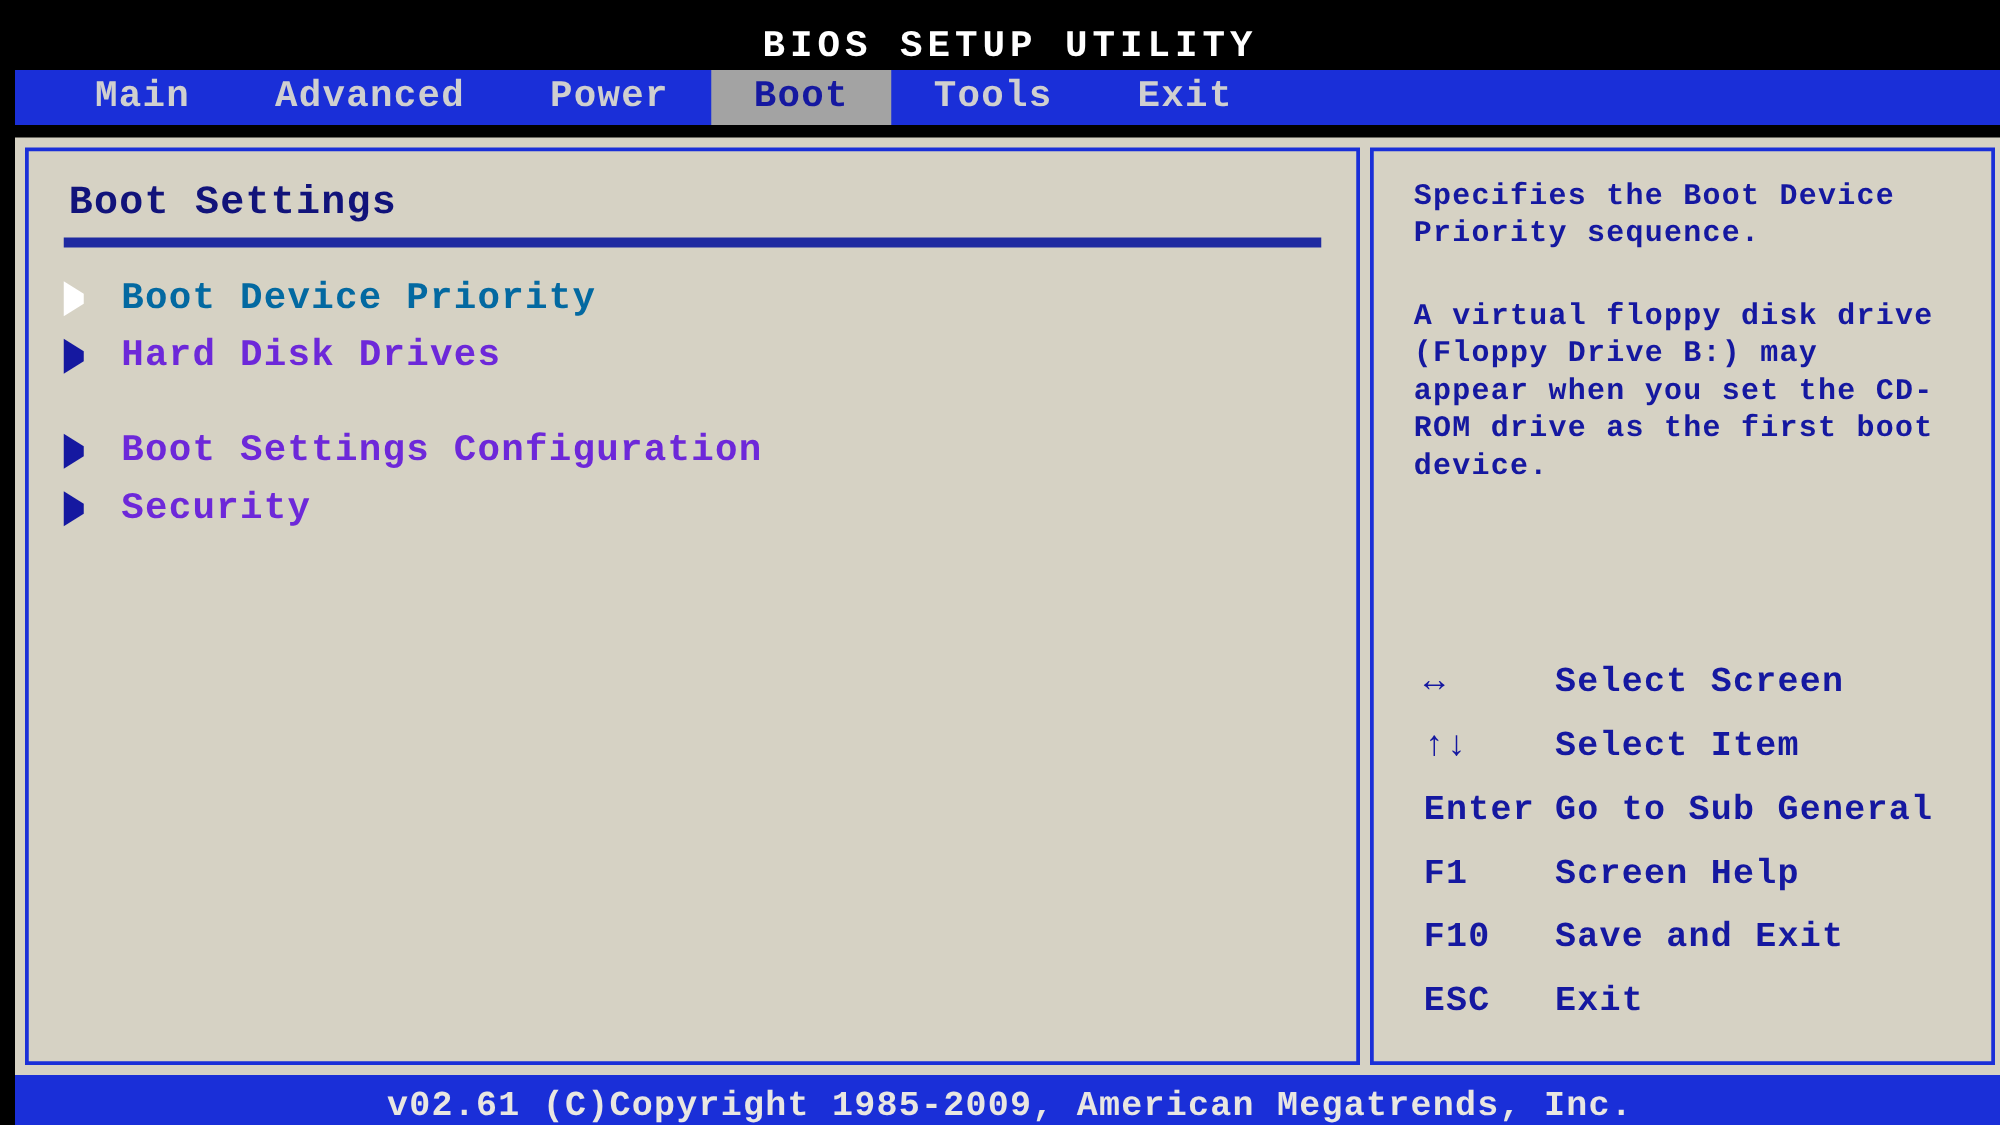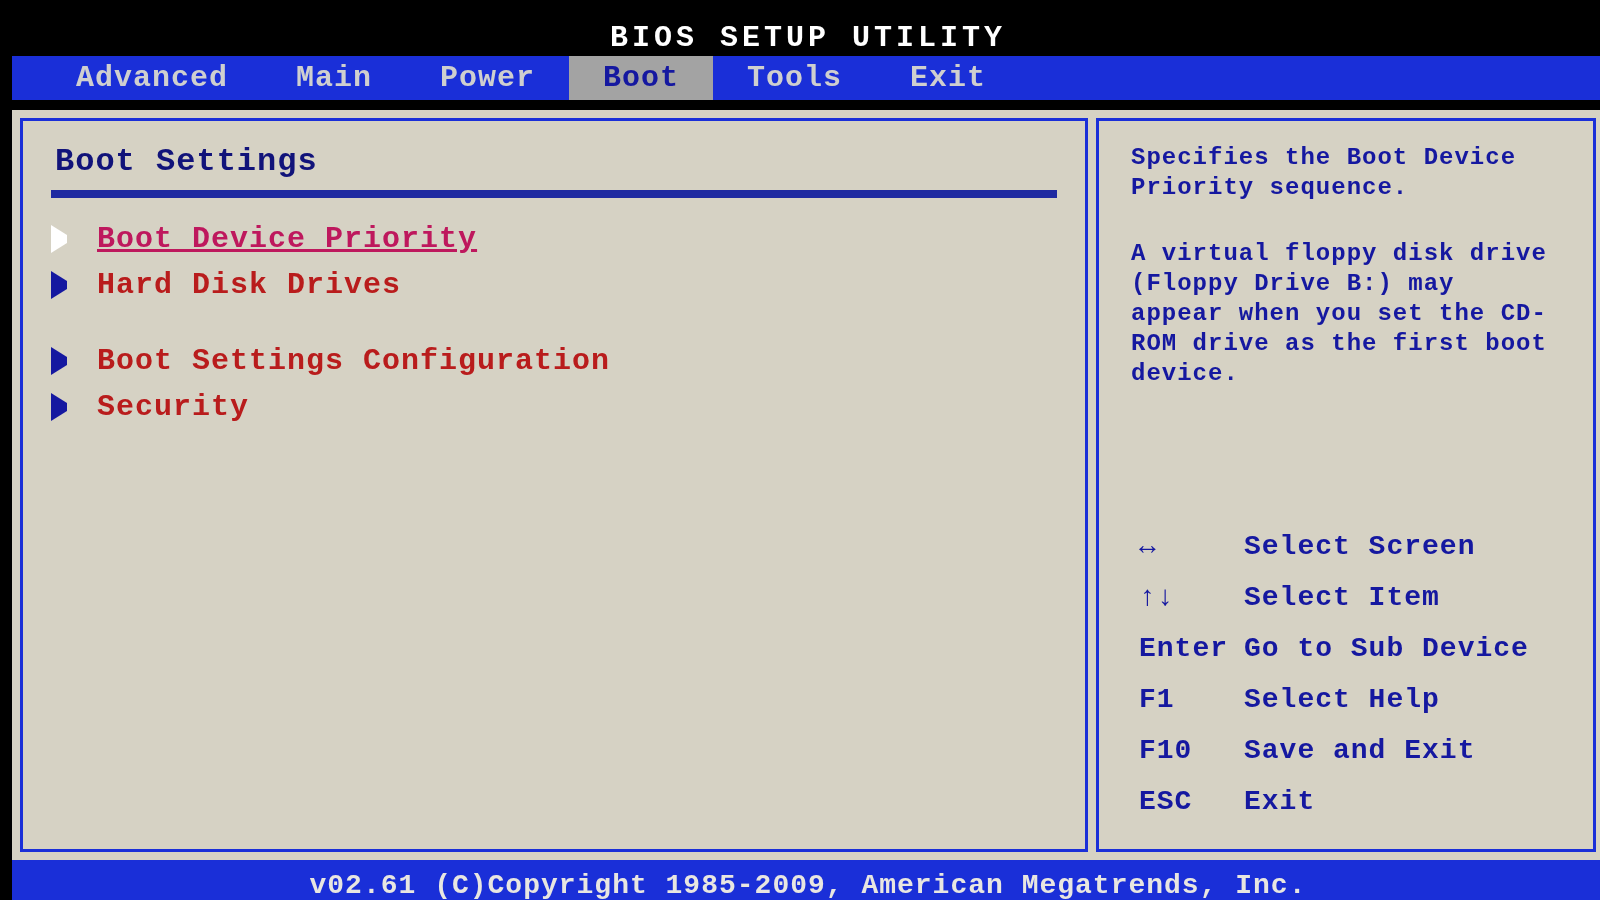--- a/index.html
+++ b/index.html
@@ -69,22 +69,22 @@
   font-size:30px;
 }
 .tri {
   width:0; height:0;
   border-top:10px solid transparent;
   border-bottom:10px solid transparent;
   border-left:16px solid #1518a0;
   margin-right:18px;
 }
 .tri.white { border-left-color:#fff; }
-.item-row.selected .label { color:#be185d;text-decoration:underline; }
-.label { color:#b91c1c; }
+.item-row.selected .label { color:#0369a1; }
+.label { color:#6d28d9; }
 .gap { height:30px; }
 .help-text {
   color:#1518a0;
   font-size:24px;
   line-height:1.25;
 }
 .help-spacer { flex:1; }
 .key-list { font-size:28px; line-height:1.25; }
 .key-row { display:flex; }
 .key-col { width:105px; color:#1518a0; }
@@ -99,22 +99,22 @@
 }
 </style>
 </head>
 <body>
 
 <div class="screen">
 
   <div class="titlebar">BIOS SETUP UTILITY</div>
 
   <div class="menubar">
+    <div class="tab">Main</div>
     <div class="tab">Advanced</div>
-    <div class="tab">Main</div>
     <div class="tab">Power</div>
     <div class="tab selected">Boot</div>
     <div class="tab">Tools</div>
     <div class="tab">Exit</div>
   </div>
 
   <div class="workarea">
 
     <div class="panel main-panel">
       <div class="section-title">Boot Settings</div>
@@ -152,25 +152,25 @@
         <div class="key-row">
           <span class="key-col">↔</span>
           <span>Select Screen</span>
         </div>
         <div class="key-row">
           <span class="key-col">↑↓</span>
           <span>Select Item</span>
         </div>
         <div class="key-row">
           <span class="key-col">Enter</span>
-          <span>Go to Sub Device</span>
+          <span>Go to Sub General</span>
         </div>
         <div class="key-row">
           <span class="key-col">F1</span>
-          <span>Select Help</span>
+          <span>Screen Help</span>
         </div>
         <div class="key-row">
           <span class="key-col">F10</span>
           <span>Save and Exit</span>
         </div>
         <div class="key-row">
           <span class="key-col">ESC</span>
           <span>Exit</span>
         </div>
       </div>

